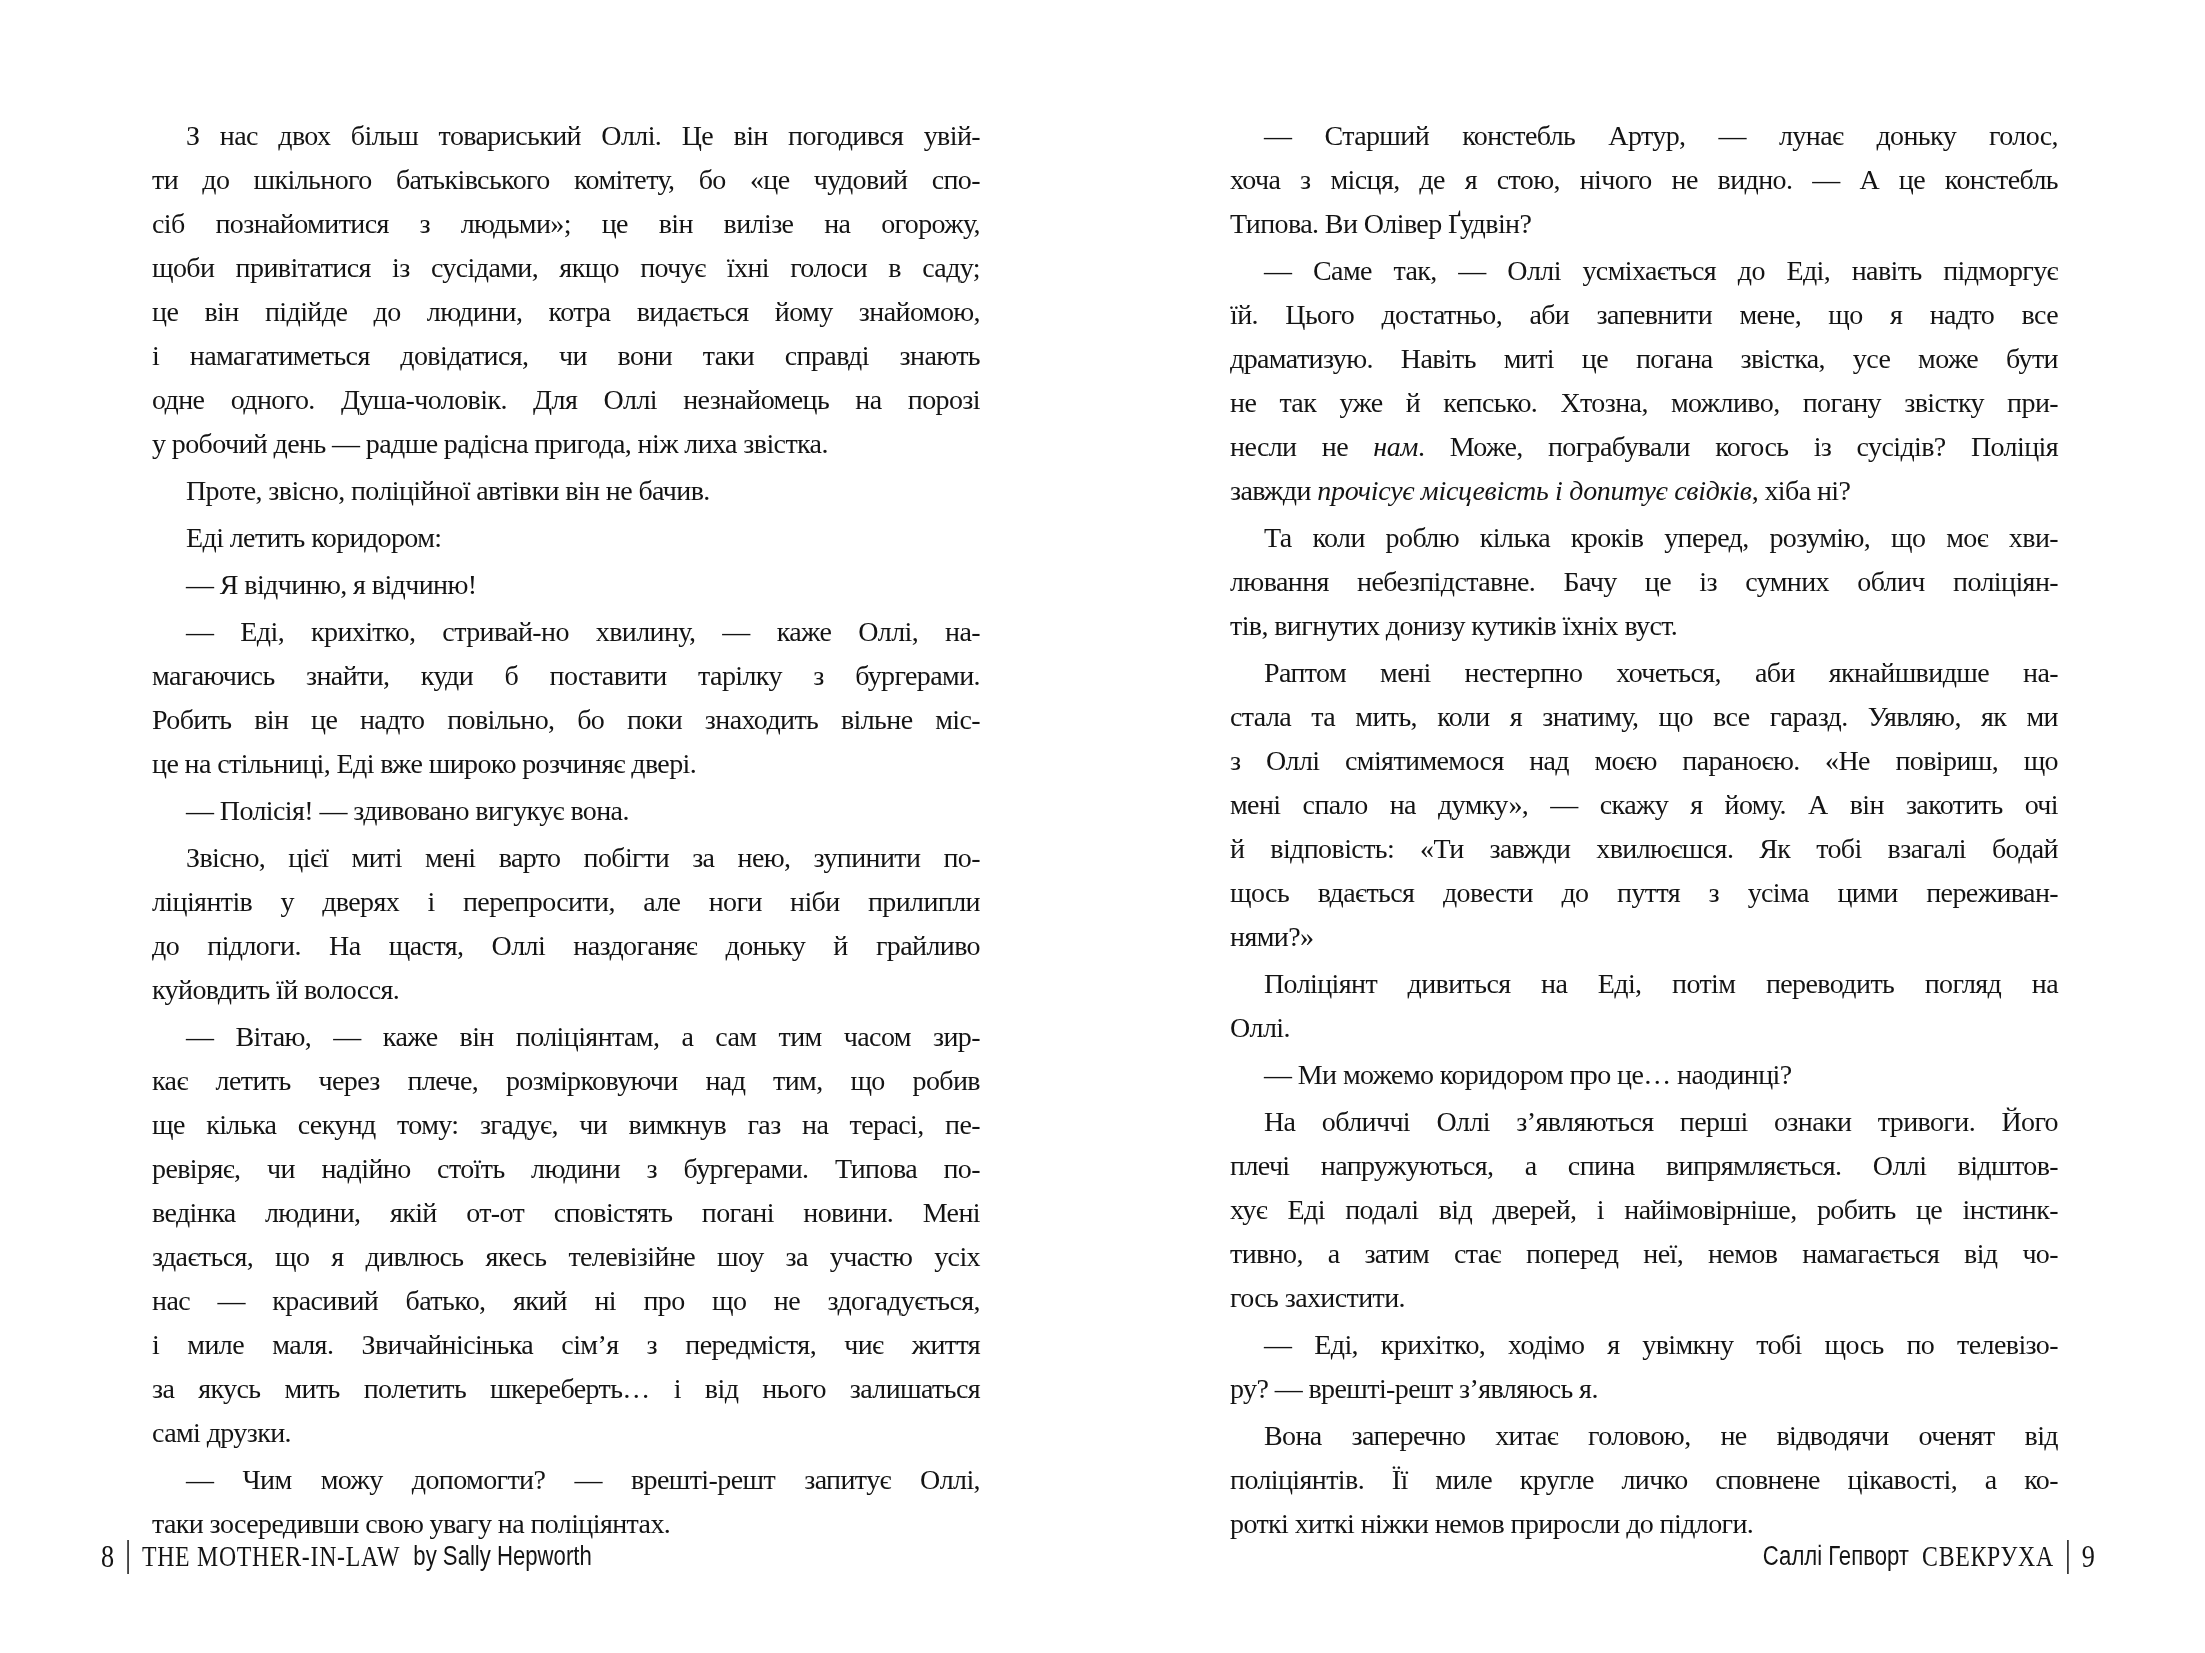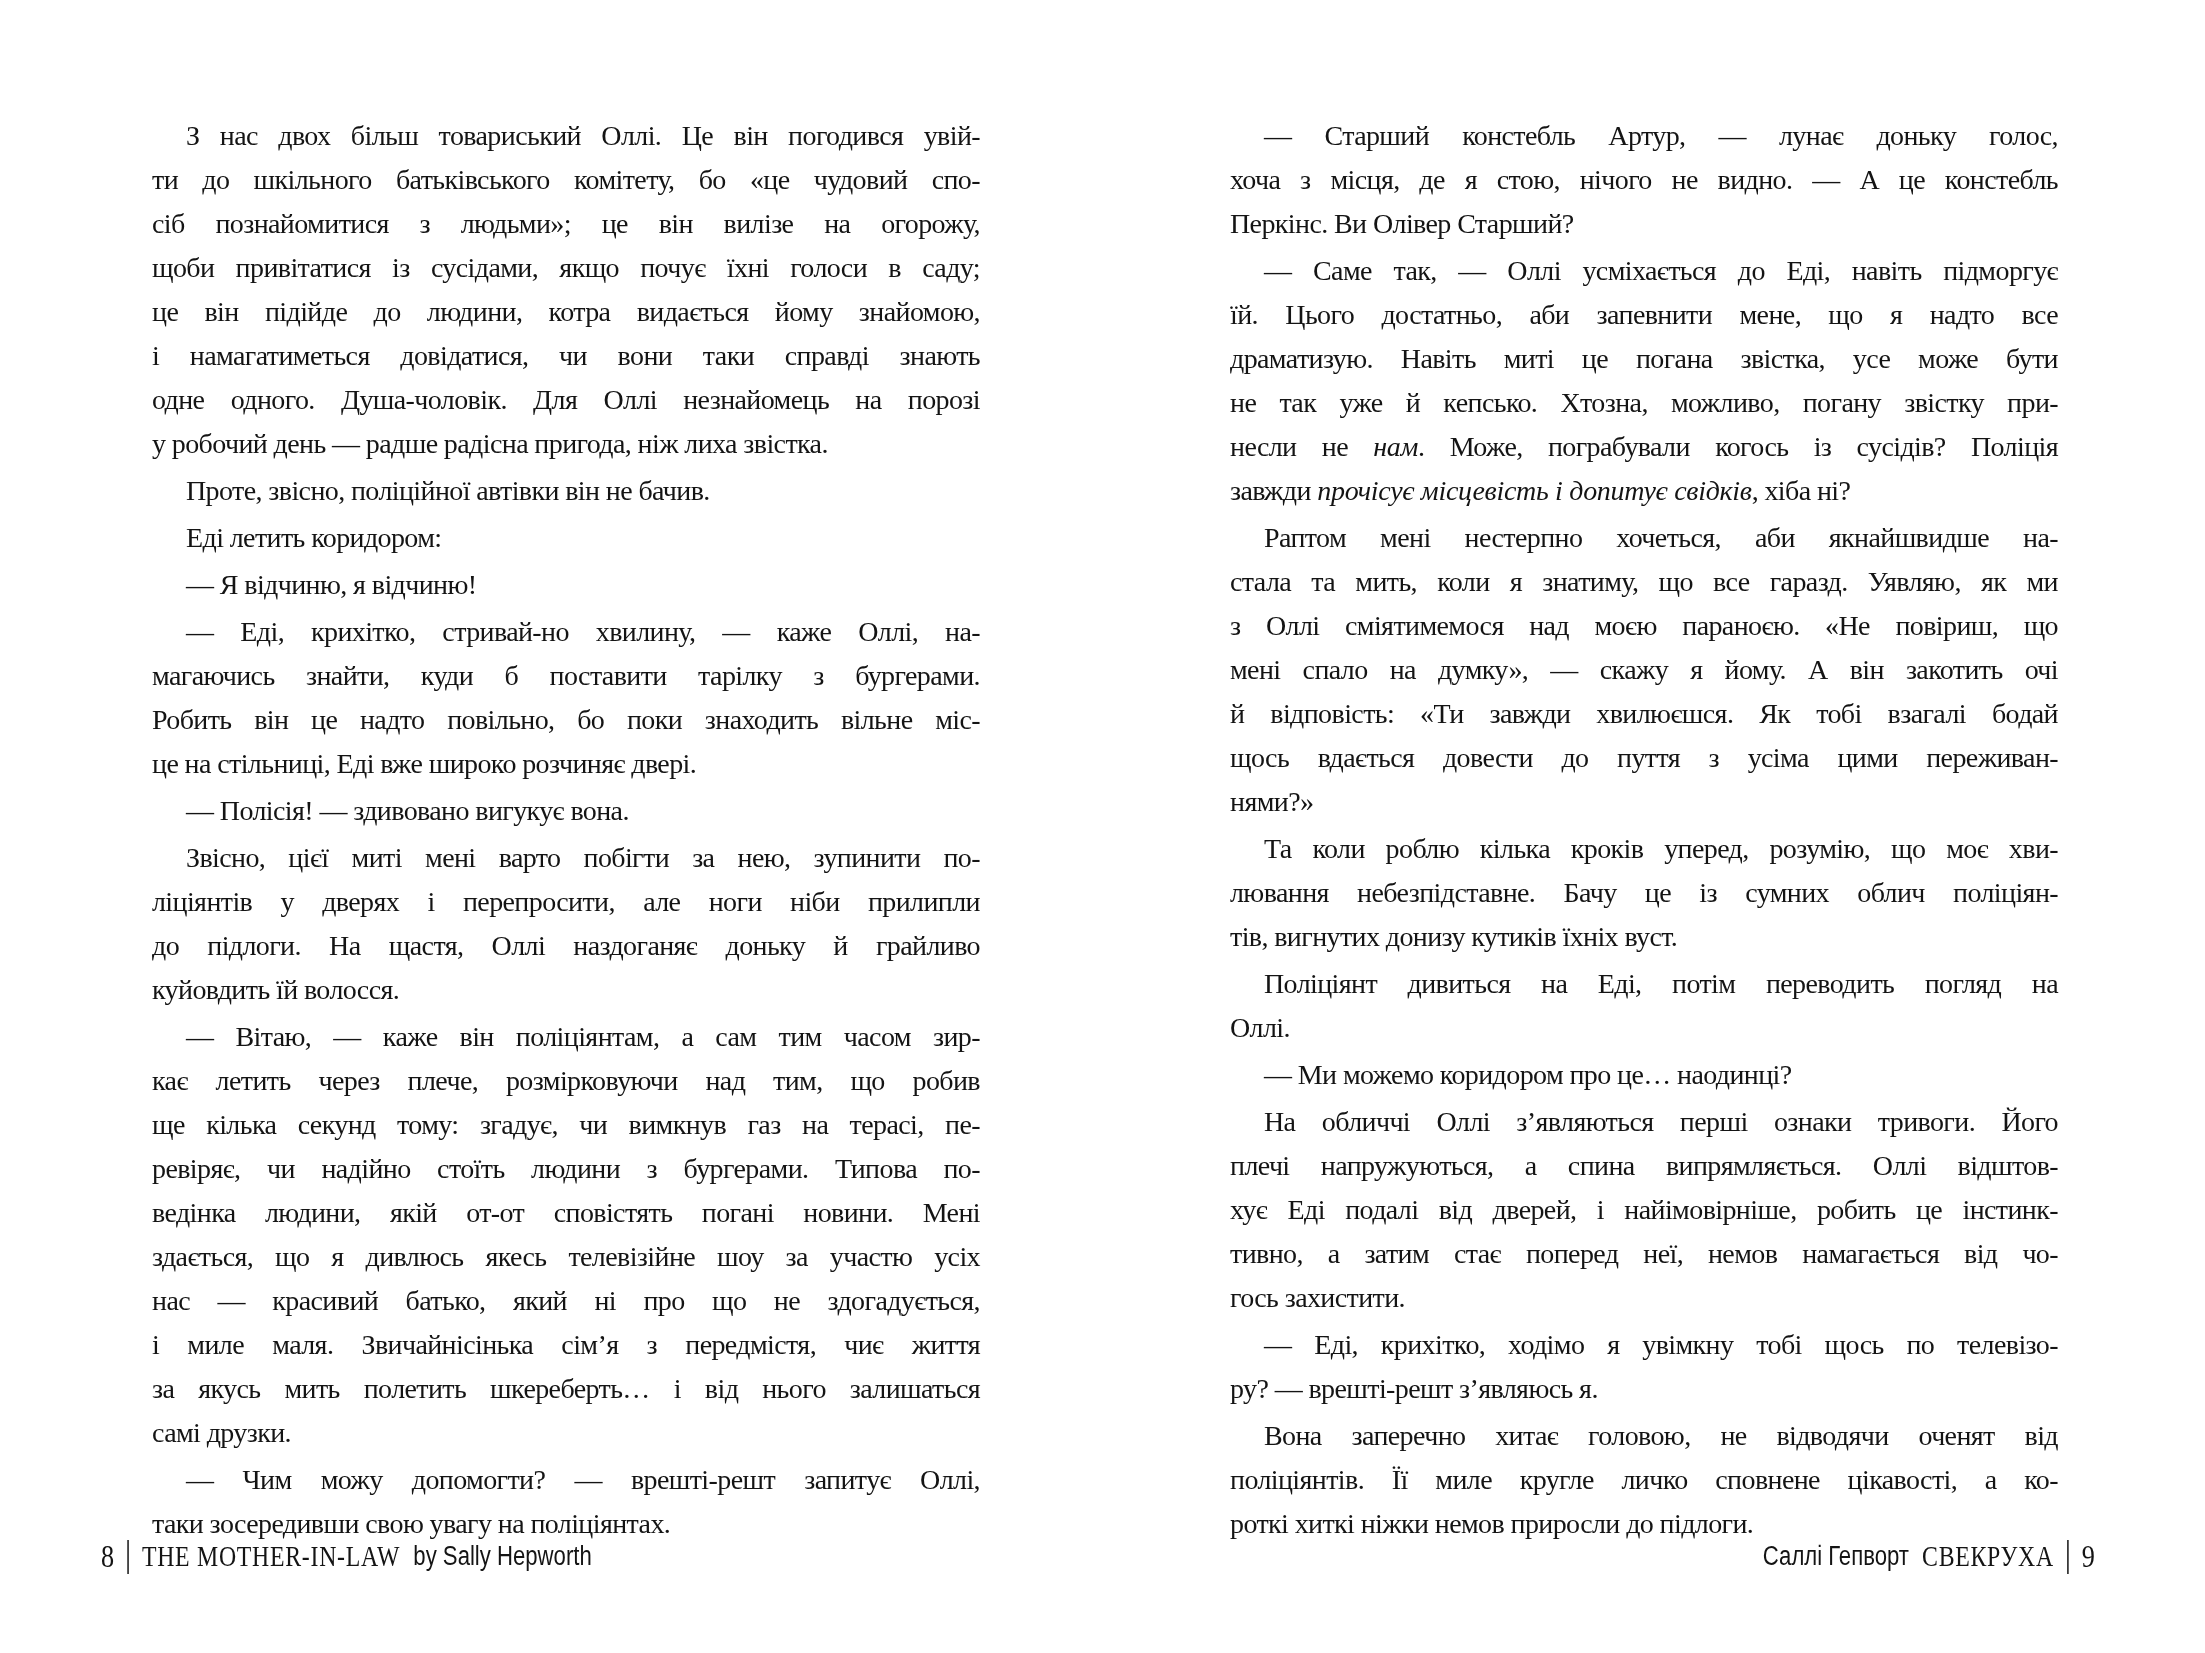--- a/index.html
+++ b/index.html
@@ -108,43 +108,43 @@
       <span class="book-title">THE MOTHER-IN-LAW</span>
       <span class="byline">by Sally Hepworth</span>
     </footer>
   </section>
 
   <section class="page right">
     <div class="text-col" id="col-right">
         <div class="para">
           <div class="line first">— Старший констебль Артур, — лунає доньку голос,</div>
           <div class="line">хоча з місця, де я стою, нічого не видно. — А це констебль</div>
-          <div class="line last">Перкінс. Ви Олівер Старший?</div>
+          <div class="line last">Типова. Ви Олівер Ґудвін?</div>
         </div>
         <div class="para">
           <div class="line first">— Саме так, — Оллі усміхається до Еді, навіть підморгує</div>
           <div class="line">їй. Цього достатньо, аби запевнити мене, що я надто все</div>
           <div class="line">драматизую. Навіть миті це погана звістка, усе може бути</div>
           <div class="line">не так уже й кепсько. Хтозна, можливо, погану звістку при-</div>
           <div class="line">несли не <em>нам</em>. Може, пограбували когось із сусідів? Поліція</div>
           <div class="line last">завжди <em>прочісує місцевість і допитує свідків</em>, хіба ні?</div>
         </div>
         <div class="para">
+          <div class="line first">Та коли роблю кілька кроків уперед, розумію, що моє хви-</div>
+          <div class="line">лювання небезпідставне. Бачу це із сумних облич поліціян-</div>
+          <div class="line last">тів, вигнутих донизу кутиків їхніх вуст.</div>
+        </div>
+        <div class="para">
           <div class="line first">Раптом мені нестерпно хочеться, аби якнайшвидше на-</div>
           <div class="line">стала та мить, коли я знатиму, що все гаразд. Уявляю, як ми</div>
           <div class="line">з Оллі сміятимемося над моєю параноєю. «Не повіриш, що</div>
           <div class="line">мені спало на думку», — скажу я йому. А він закотить очі</div>
           <div class="line">й відповість: «Ти завжди хвилюєшся. Як тобі взагалі бодай</div>
           <div class="line">щось вдається довести до пуття з усіма цими переживан-</div>
           <div class="line last">нями?»</div>
-        </div>
-        <div class="para">
-          <div class="line first">Та коли роблю кілька кроків уперед, розумію, що моє хви-</div>
-          <div class="line">лювання небезпідставне. Бачу це із сумних облич поліціян-</div>
-          <div class="line last">тів, вигнутих донизу кутиків їхніх вуст.</div>
         </div>
         <div class="para">
           <div class="line first">Поліціянт дивиться на Еді, потім переводить погляд на</div>
           <div class="line last">Оллі.</div>
         </div>
         <div class="para">
           <div class="line first last">— Ми можемо коридором про це… наодинці?</div>
         </div>
         <div class="para">
           <div class="line first">На обличчі Оллі з’являються перші ознаки тривоги. Його</div>

